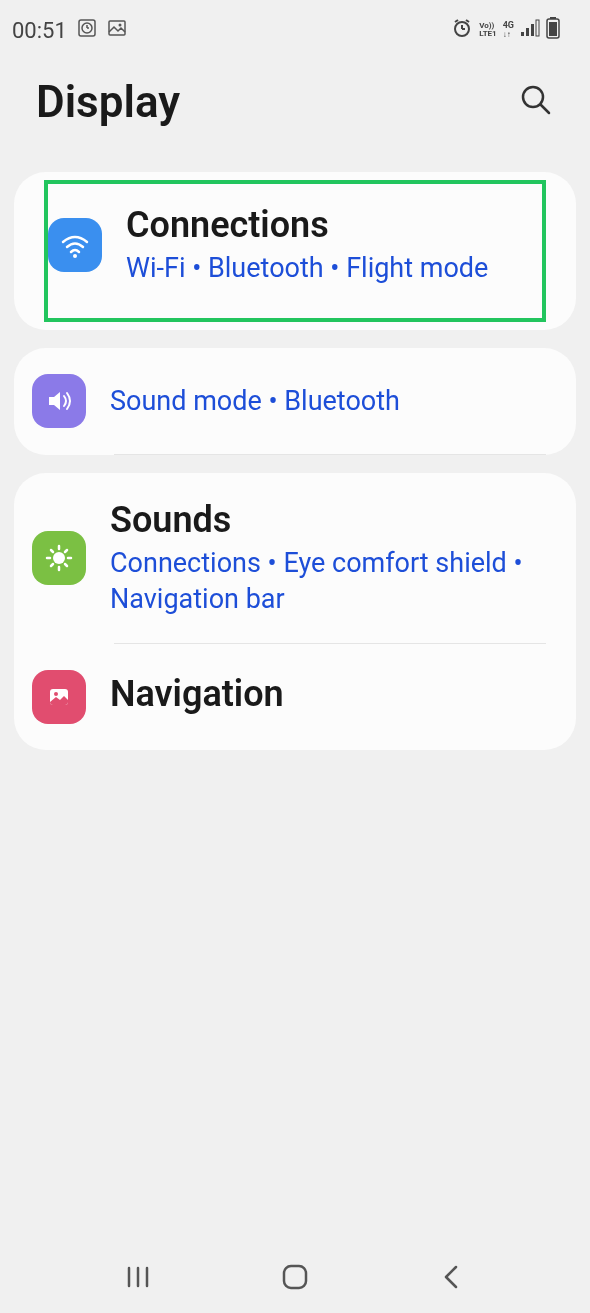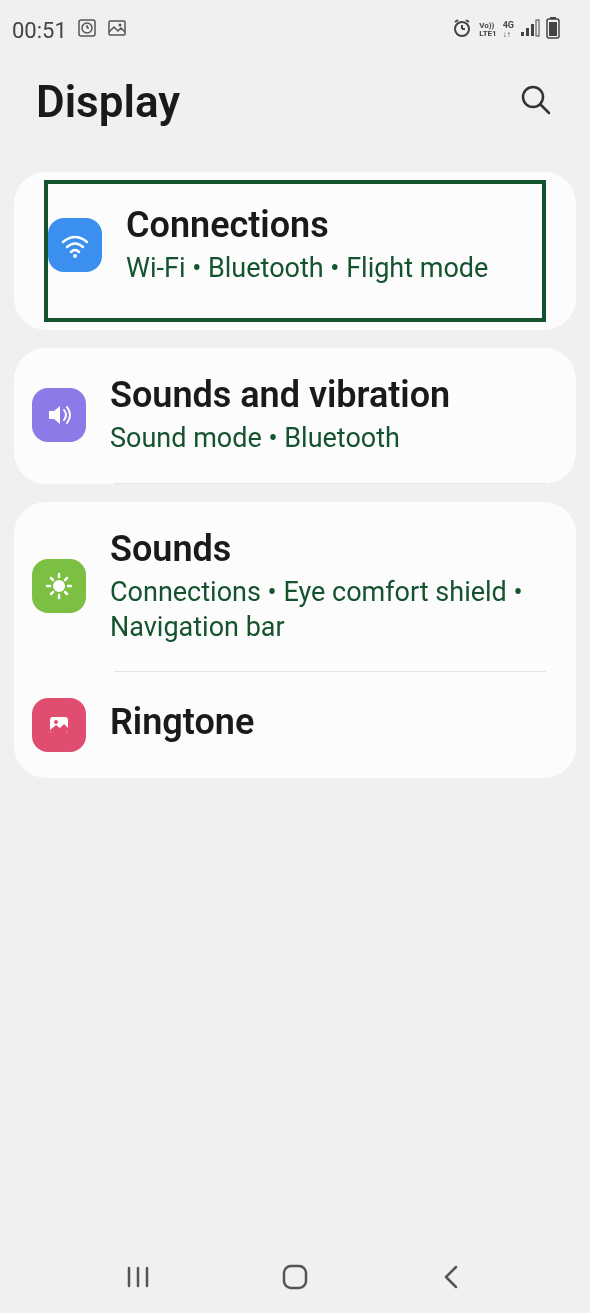--- a/index.html
+++ b/index.html
@@ -44,21 +44,21 @@
       font-weight: 600;
       color: #1a1a1a;
     }
     .card {
       background: #fcfcfc;
       border-radius: 32px;
       margin: 18px 14px;
       padding: 0;
     }
     .card-highlighted {
-      border: 4px solid #14532d;
+      border: 4px solid #22c55e;
       border-radius: 0;
       margin: 0 30px 0 30px;
       padding: 20px 0 32px 0;
       background: #fcfcfc;
       position: relative;
     }
     .card-highlighted-outer {
       background: #fcfcfc;
       border-radius: 32px;
       margin: 14px 14px;
@@ -99,21 +99,21 @@
     .item-text { flex: 1; }
     .item-title {
       font-size: 36px;
       font-weight: 600;
       color: #1a1a1a;
       line-height: 1.2;
       margin-bottom: 4px;
     }
     .item-subtitle {
       font-size: 27px;
-      color: #14532d;
+      color: #1d4ed8;
       line-height: 1.3;
     }
     .nav-bar {
       position: absolute;
       bottom: 0;
       left: 0;
       right: 0;
       height: 68px;
       display: flex;
       justify-content: space-around;
@@ -206,21 +206,20 @@
 <div class="card">
   <div class="settings-item">
     <div class="icon-wrap icon-purple">
       <svg width="32" height="32" viewBox="0 0 32 32">
           <path d="M6 12 L11 12 L17 7 L17 25 L11 20 L6 20 Z" fill="#fff"></path>
           <path d="M21 11 Q25 16 21 21" fill="none" stroke="#fff" stroke-width="2" stroke-linecap="round"></path>
           <path d="M24 8 Q30 16 24 24" fill="none" stroke="#fff" stroke-width="2" stroke-linecap="round"></path>
         </svg>
     </div>
     <div class="item-text">
-      <div class="item-title">Sounds and vibration</div>
       <div class="item-subtitle">Sound mode  •  Bluetooth</div>
     </div>
   </div>
   <div class="divider"></div>
 </div>
 
 <div class="card">
   <div class="settings-item">
     <div class="icon-wrap icon-green">
       <svg width="32" height="32" viewBox="0 0 32 32">
@@ -245,21 +244,21 @@
   <div class="divider"></div>
   <div class="settings-item">
     <div class="icon-wrap icon-pink">
       <svg width="32" height="32" viewBox="0 0 32 32">
           <rect x="7" y="8" width="18" height="16" rx="3" fill="#fff"></rect>
           <circle cx="13" cy="13" r="2" fill="#e14d6f"></circle>
           <path d="M7 21 L13 16 L17 19 L21 15 L25 19 L25 21 Q25 24 22 24 L10 24 Q7 24 7 21 Z" fill="#e14d6f"></path>
         </svg>
     </div>
     <div class="item-text">
-      <div class="item-title">Ringtone</div>
+      <div class="item-title">Navigation</div>
     </div>
   </div>
 </div>
 
 <div class="nav-bar">
   <div>
     <svg width="28" height="28" viewBox="0 0 28 28">
         <line x1="5" y1="5" x2="5" y2="23" stroke="#555" stroke-width="2.5" stroke-linecap="round"></line>
         <line x1="14" y1="5" x2="14" y2="23" stroke="#555" stroke-width="2.5" stroke-linecap="round"></line>
         <line x1="23" y1="5" x2="23" y2="23" stroke="#555" stroke-width="2.5" stroke-linecap="round"></line>

